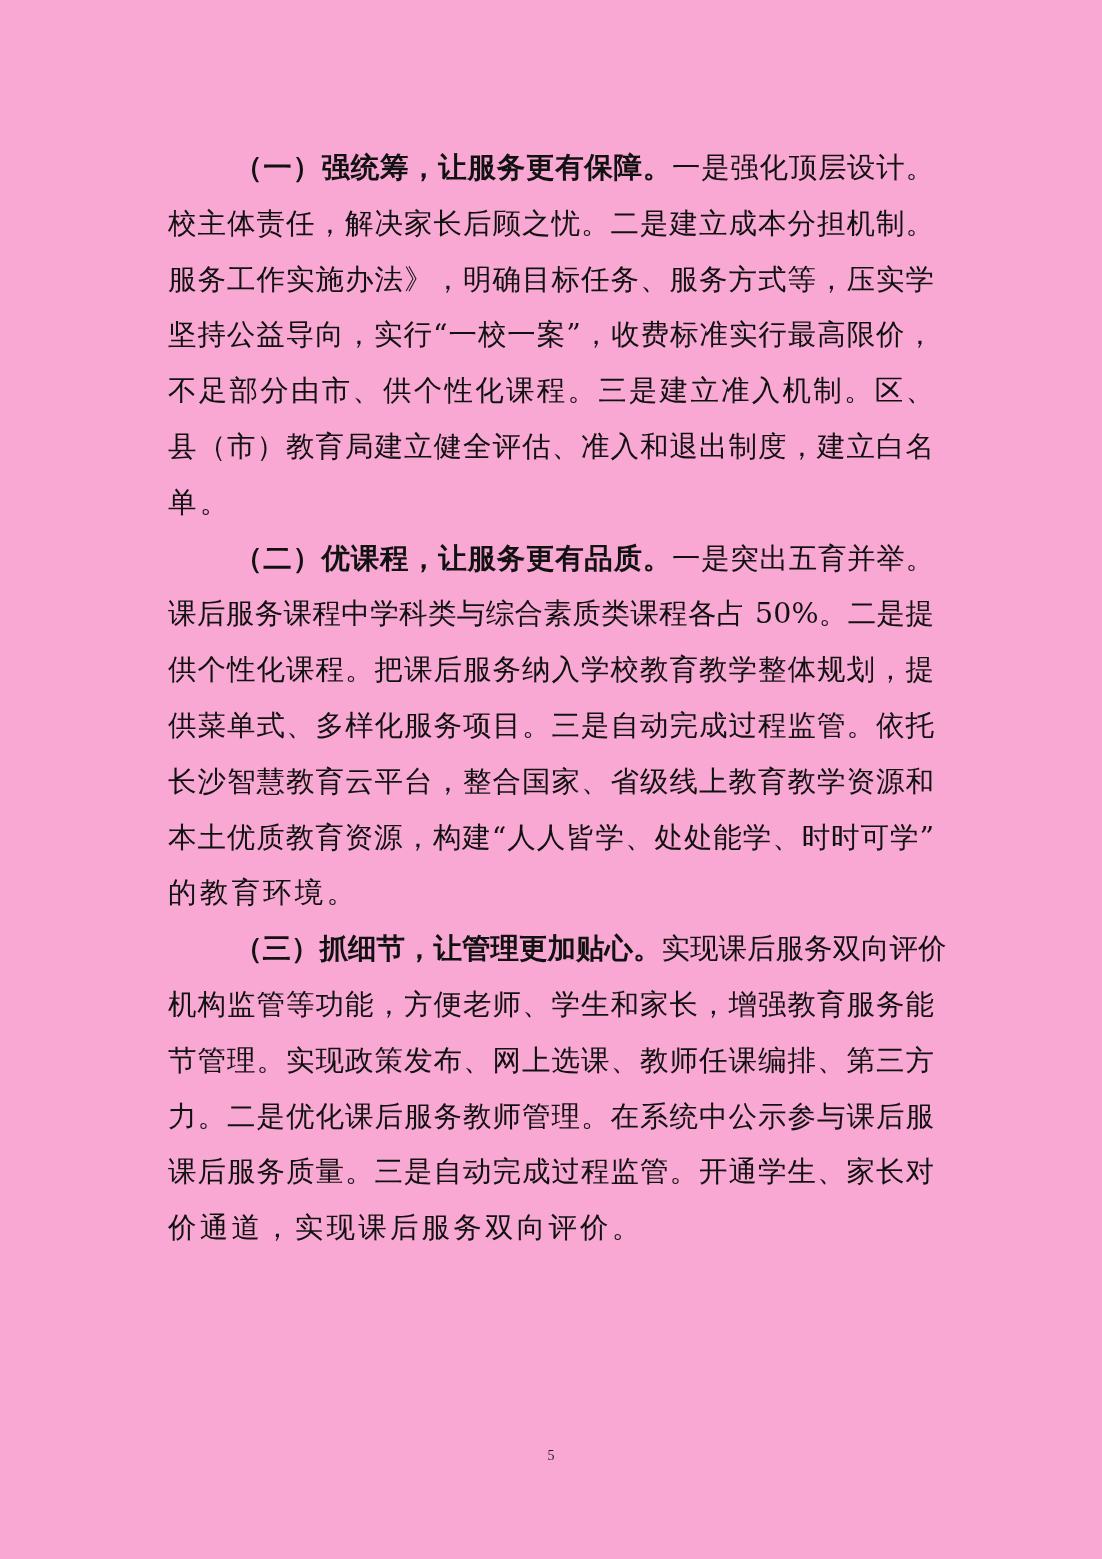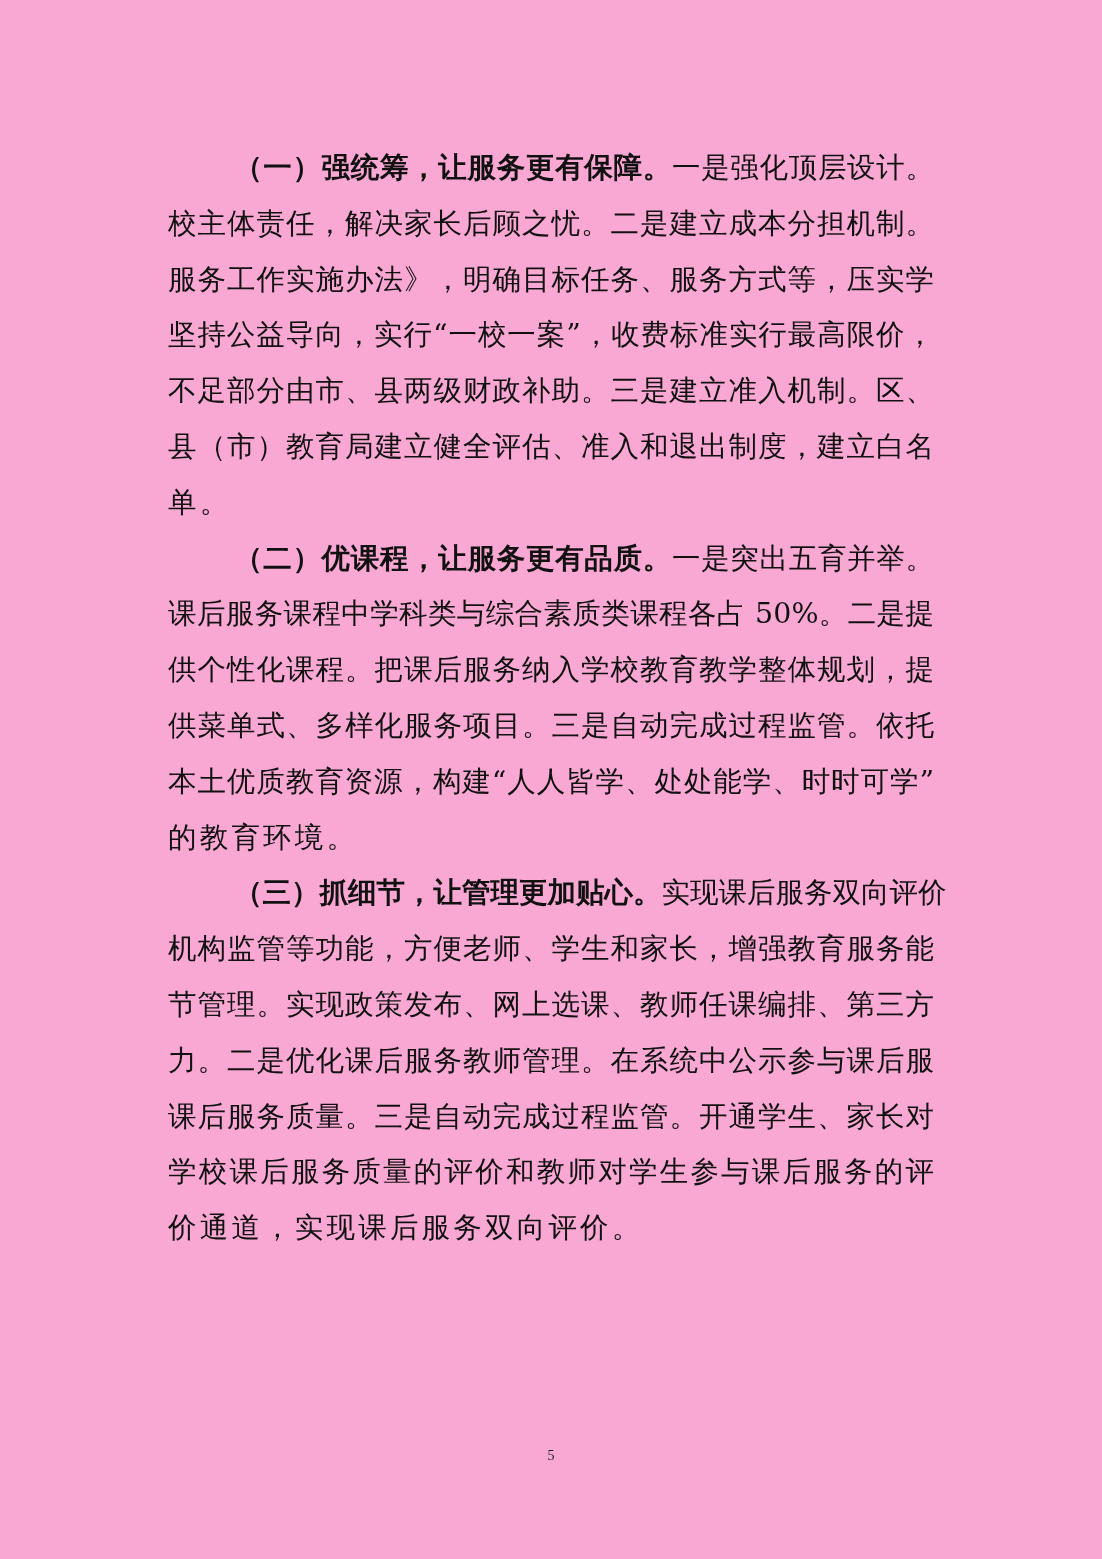--- a/index.html
+++ b/index.html
@@ -63,35 +63,35 @@
 </head>
 <body>
 
 <div class="page">
   <div class="body-text">
 
     <div class="line indent"><span class="heading">（一）强统筹，让服务更有保障。</span><span>一是强化顶层设计。</span></div>
     <div class="line">校主体责任，解决家长后顾之忧。二是建立成本分担机制。</div>
     <div class="line">服务工作实施办法》，明确目标任务、服务方式等，压实学</div>
     <div class="line">坚持公益导向，实行“一校一案”，收费标准实行最高限价，</div>
-    <div class="line">不足部分由市、县两级财政补助。三是建立准入机制。区、</div>
+    <div class="line">不足部分由市、供个性化课程。三是建立准入机制。区、</div>
     <div class="line">县（市）教育局建立健全评估、准入和退出制度，建立白名</div>
     <div class="line last">单。</div>
 
     <div class="line indent"><span class="heading">（二）优课程，让服务更有品质。</span><span>一是突出五育并举。</span></div>
     <div class="line">课后服务课程中学科类与综合素质类课程各占 50%。二是提</div>
     <div class="line">供个性化课程。把课后服务纳入学校教育教学整体规划，提</div>
     <div class="line">供菜单式、多样化服务项目。三是自动完成过程监管。依托</div>
+    <div class="line">长沙智慧教育云平台，整合国家、省级线上教育教学资源和</div>
     <div class="line">本土优质教育资源，构建“人人皆学、处处能学、时时可学”</div>
     <div class="line last">的教育环境。</div>
 
     <div class="line indent"><span class="heading">（三）抓细节，让管理更加贴心。</span><span>实现课后服务双向评价</span></div>
     <div class="line">机构监管等功能，方便老师、学生和家长，增强教育服务能</div>
     <div class="line">节管理。实现政策发布、网上选课、教师任课编排、第三方</div>
     <div class="line">力。二是优化课后服务教师管理。在系统中公示参与课后服</div>
     <div class="line">课后服务质量。三是自动完成过程监管。开通学生、家长对</div>
-    <div class="line">学校课后服务质量的评价和教师对学生参与课后服务的评</div>
     <div class="line last">价通道，实现课后服务双向评价。</div>
 
   </div>
 
   <div class="page-number">5</div>
 </div>
 
 </body></html>

